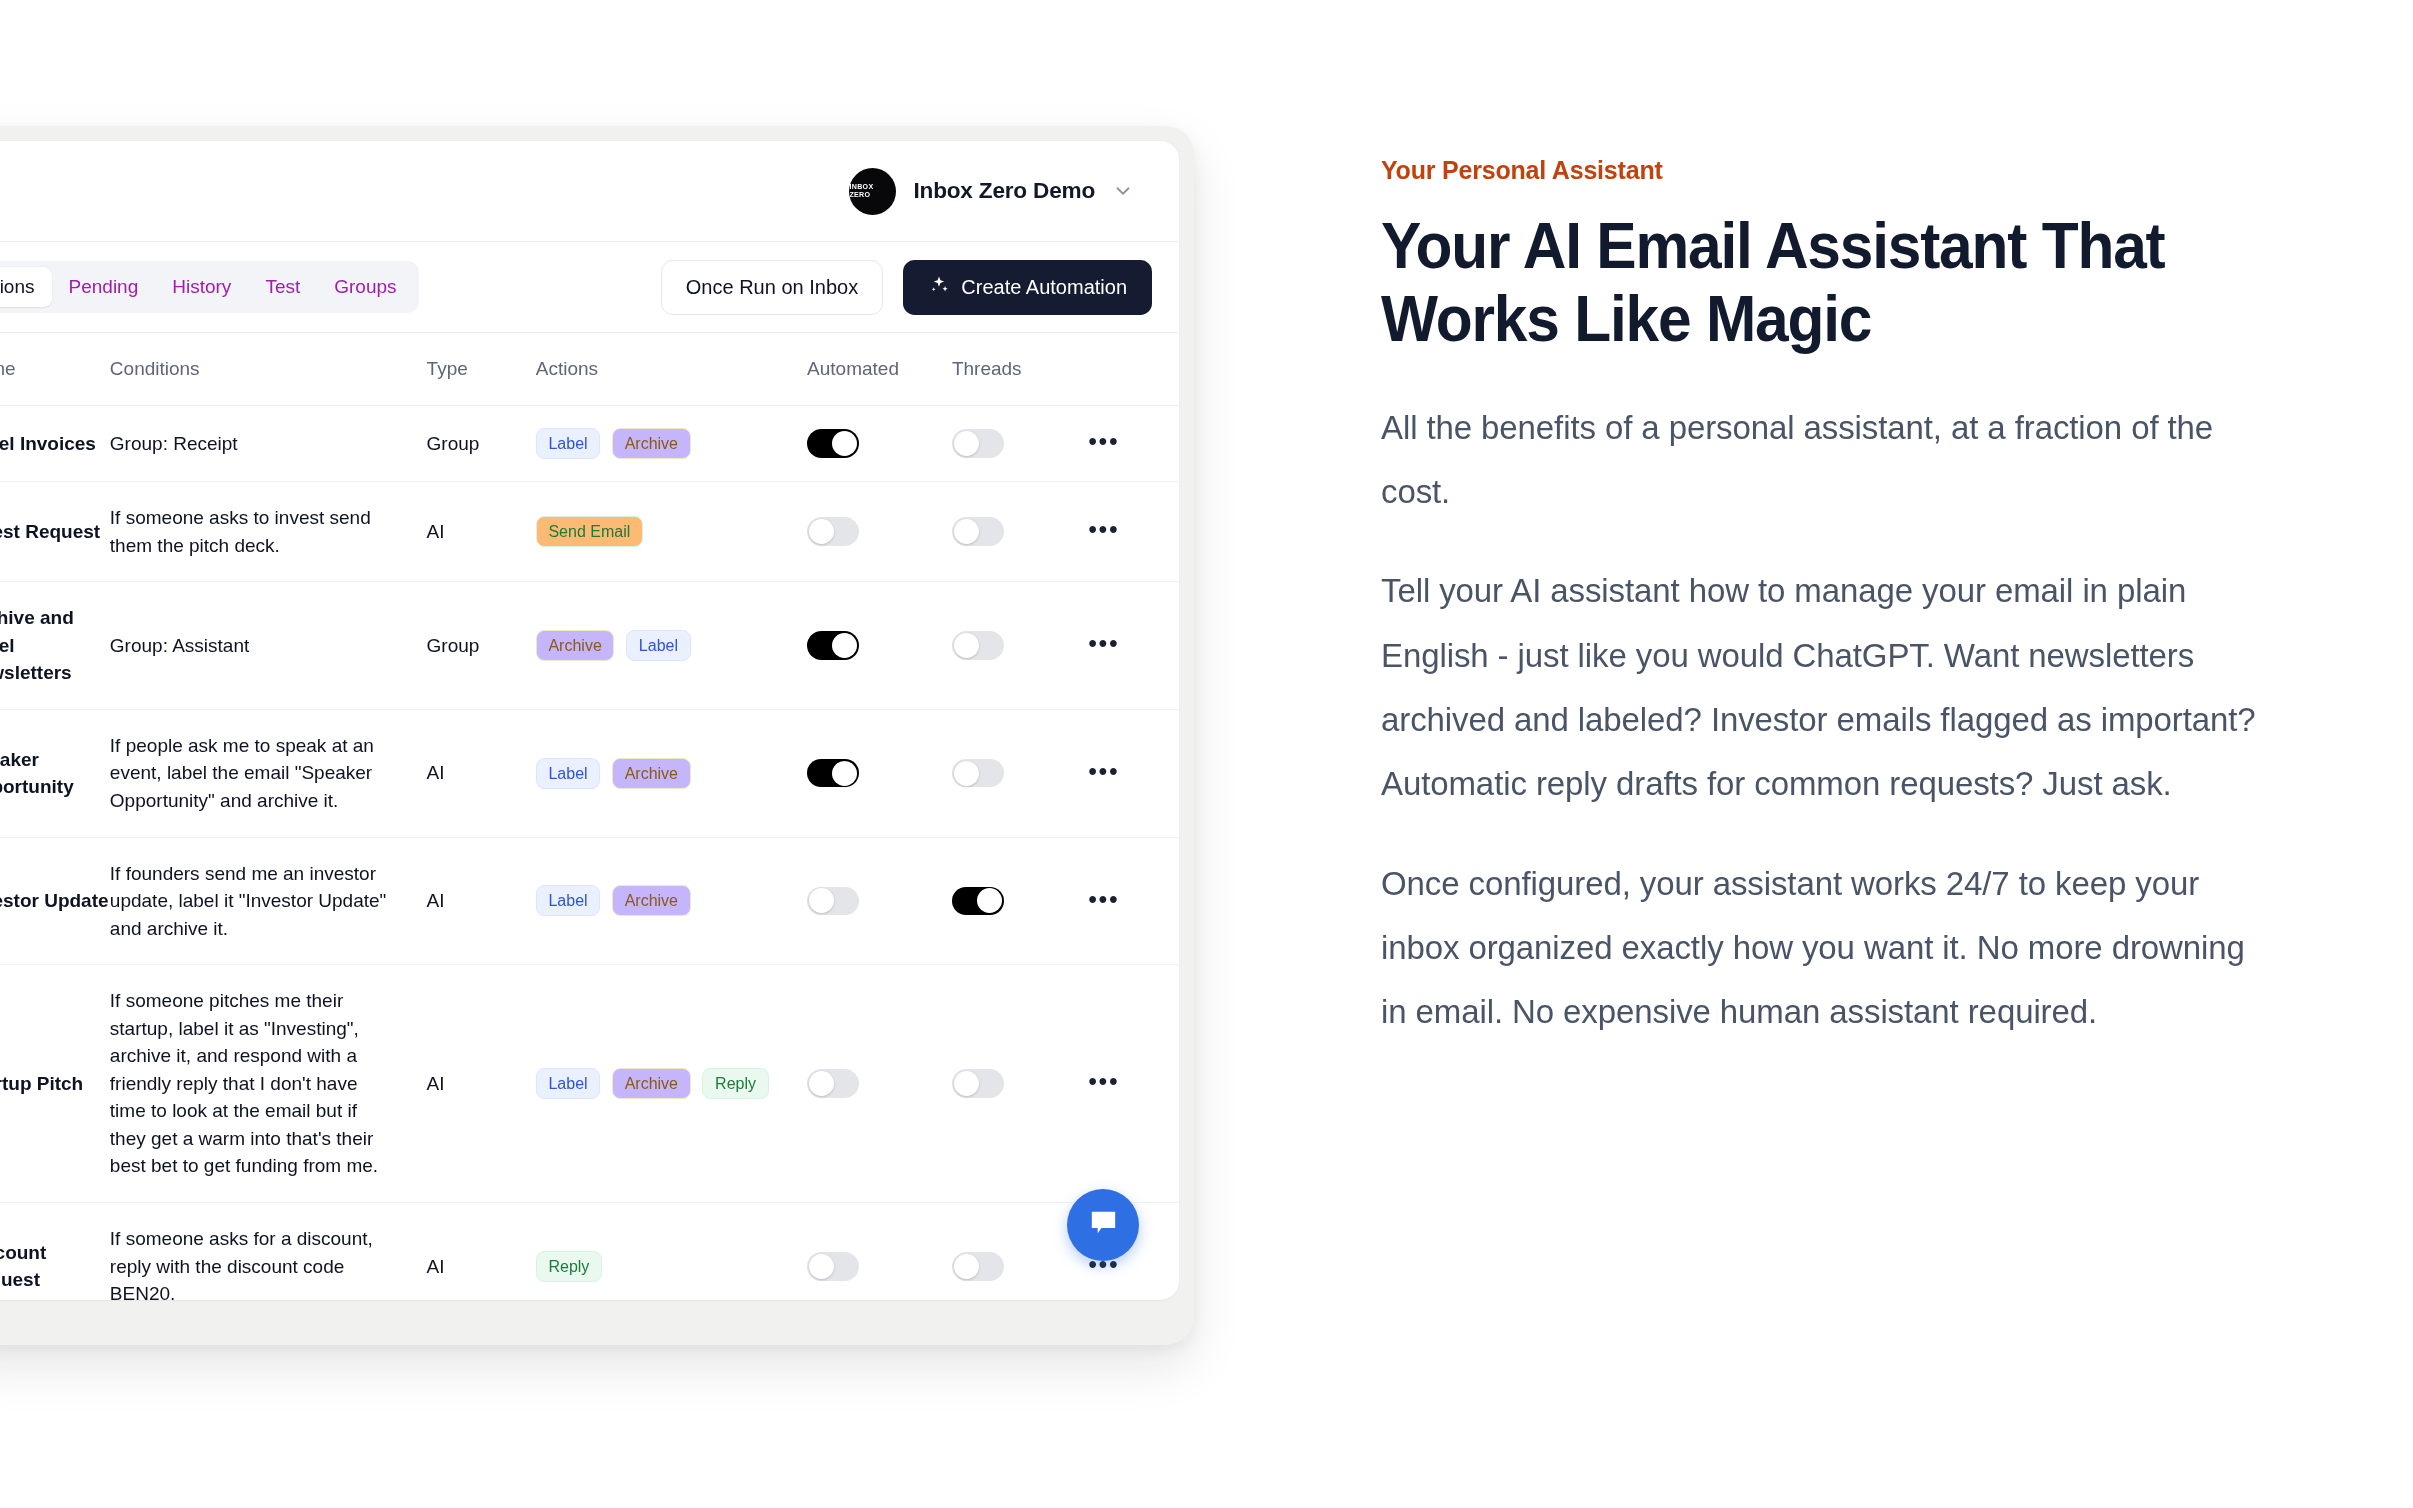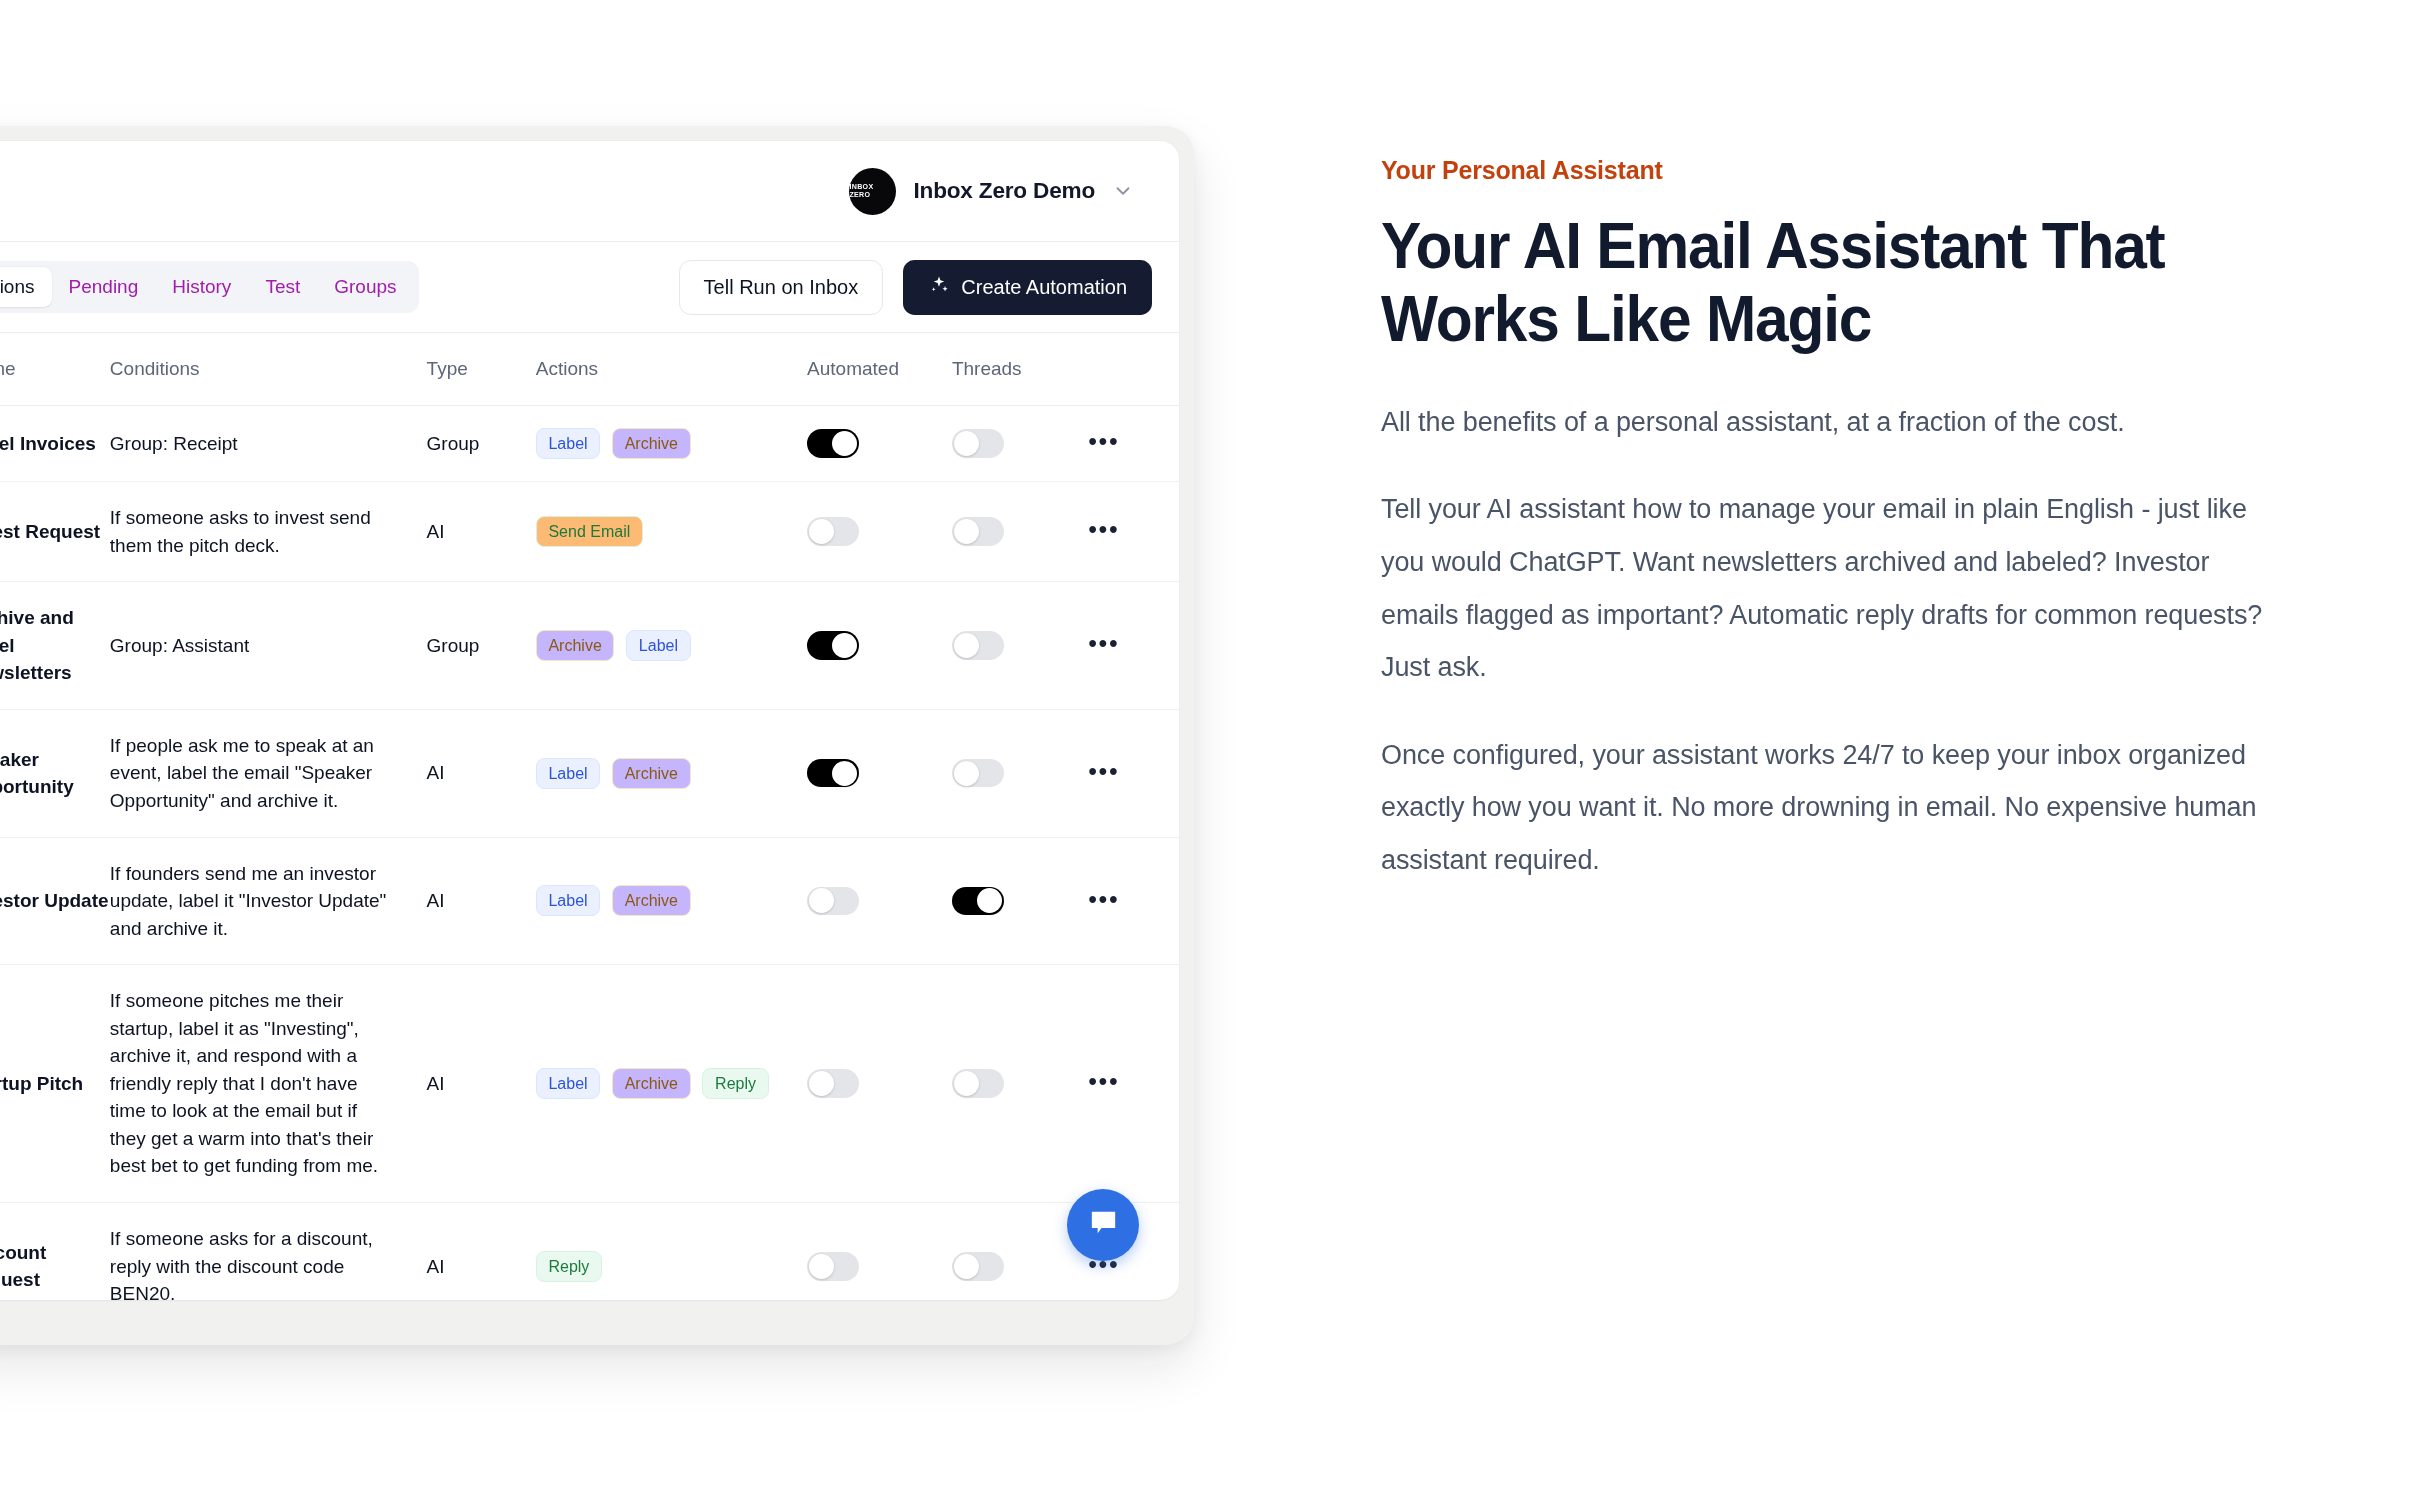--- a/index.html
+++ b/index.html
@@ -148,21 +148,21 @@
     margin-bottom: 25px;
   }
   .headline {
     font-size: 65px; line-height: 1.12; font-weight: 700;
     color: #121a2e; letter-spacing: -1.3px;
     font-family: "Liberation Sans Narrow", "Liberation Sans", sans-serif;
     transform: scaleX(.93); transform-origin: left top;
     margin-bottom: 40px;
   }
   .para {
-    font-size: 27px; line-height: 1.95; color: #4a5467;
+    font-size: 33px; line-height: 1.95; color: #4a5467;
     margin-bottom: 35px; letter-spacing: -0.1px;
   }
 </style>
 </head>
 <body>
 
 <div class="stage">
 
   <div class="app-frame">
     <div class="app-card">
@@ -183,21 +183,21 @@
 
       <div class="toolbar">
         <div class="tabs">
           <div class="tab active">Automations</div>
           <div class="tab">Pending</div>
           <div class="tab">History</div>
           <div class="tab">Test</div>
           <div class="tab">Groups</div>
         </div>
         <div class="tb-spacer"></div>
-        <div class="btn-ghost">Tell Run on Inbox</div>
+        <div class="btn-ghost">Once Run on Inbox</div>
         <div class="btn-dark">
           <span>
             <svg width="22" height="22" viewBox="0 0 24 24" fill="currentColor">
               <path d="M12 2.6l1.5 4.2 4.2 1.5-4.2 1.5L12 14l-1.5-4.2L6.3 8.3l4.2-1.5L12 2.6z"></path>
               <path d="M18.6 13.2l.8 2.1 2.1.8-2.1.8-.8 2.1-.8-2.1-2.1-.8 2.1-.8.8-2.1z"></path>
               <path d="M6.2 14.4l.6 1.6 1.6.6-1.6.6-.6 1.6-.6-1.6-1.6-.6 1.6-.6.6-1.6z"></path>
             </svg>
           </span>
           <span>Create Automation</span>
         </div>

